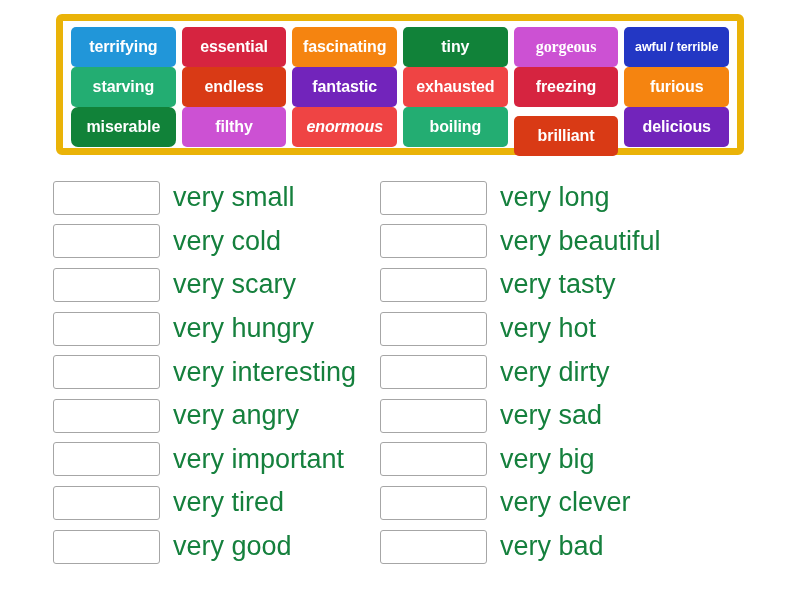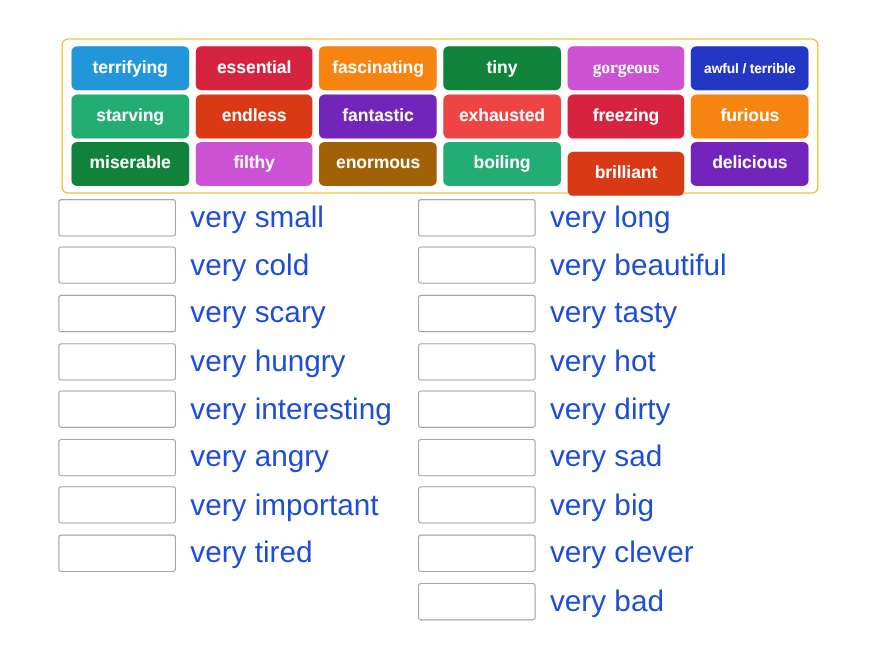--- a/index.html
+++ b/index.html
@@ -18,25 +18,25 @@
     position: relative;
     width: 800px;
     height: 600px;
     background: #ffffff;
   }
 
   
   .word-bank {
     position: absolute;
     left: 56px;
-    top: 35px;
+    top: 14px;
     width: 688px;
     height: 141px;
     background: #ffffff;
-    border: 1px solid #eab308;
+    border: 7px solid #eab308;
     border-radius: 6px;
     padding: 6px 5px;
     display: flex;
     flex-direction: column;
     justify-content: space-between;
   }
 
   .tile-row {
     display: flex;
     flex-direction: row;
@@ -96,21 +96,21 @@
     border: 1px solid #a6a6a6;
     border-radius: 3px;
     background: #ffffff;
     flex: 0 0 auto;
   }
 
   .definition {
     margin-left: 13px;
     font-family: "Liberation Sans", sans-serif;
     font-size: 27px;
-    color: #1d4ed8;
+    color: #15803d;
     line-height: 1;
     white-space: nowrap;
   }
 </style>
 </head>
 <body>
 
 <div id="app">
 
   <div class="word-bank">
@@ -127,23 +127,23 @@
     <div class="tile-row">
       <div class="tile" style="background-color: rgb(35, 173, 114);">starving</div>
       <div class="tile" style="background-color: rgb(217, 58, 21);">endless</div>
       <div class="tile" style="background-color: rgb(114, 36, 187);">fantastic</div>
       <div class="tile" style="background-color: #ef4444;">exhausted</div>
       <div class="tile" style="background-color: rgb(214, 36, 64);">freezing</div>
       <div class="tile" style="background-color: rgb(245, 132, 16);">furious</div>
     </div>
 
     <div class="tile-row">
-      <div class="tile" style="background-color: rgb(17, 130, 57);">miserable</div>
+      <div class="tile" style="background-color: rgb(17, 130, 57); border-radius: 7px;">miserable</div>
       <div class="tile" style="background-color: rgb(204, 81, 211);">filthy</div>
-      <div class="tile" style="background-color: #a16207;">enormous</div>
+      <div class="tile" style="background-color: #ef4444; font-style: italic;">enormous</div>
       <div class="tile" style="background-color: rgb(35, 173, 114);">boiling</div>
       <div class="tile" style="background-color: rgb(217, 58, 21); margin-top: 9px;">brilliant</div>
       <div class="tile" style="background-color: rgb(114, 36, 187);">delicious</div>
     </div>
 
   </div>
 
   <div class="columns">
 
     <div class="col col-left">
@@ -172,20 +172,24 @@
         <div class="definition">very angry</div>
       </div>
       <div class="answer-row">
         <div class="drop-box"></div>
         <div class="definition">very important</div>
       </div>
       <div class="answer-row">
         <div class="drop-box"></div>
         <div class="definition">very tired</div>
       </div>
+      <div class="answer-row">
+        <div class="drop-box"></div>
+        <div class="definition">very good</div>
+      </div>
     </div>
 
     <div class="col col-right">
       <div class="answer-row">
         <div class="drop-box"></div>
         <div class="definition">very long</div>
       </div>
       <div class="answer-row">
         <div class="drop-box"></div>
         <div class="definition">very beautiful</div>

